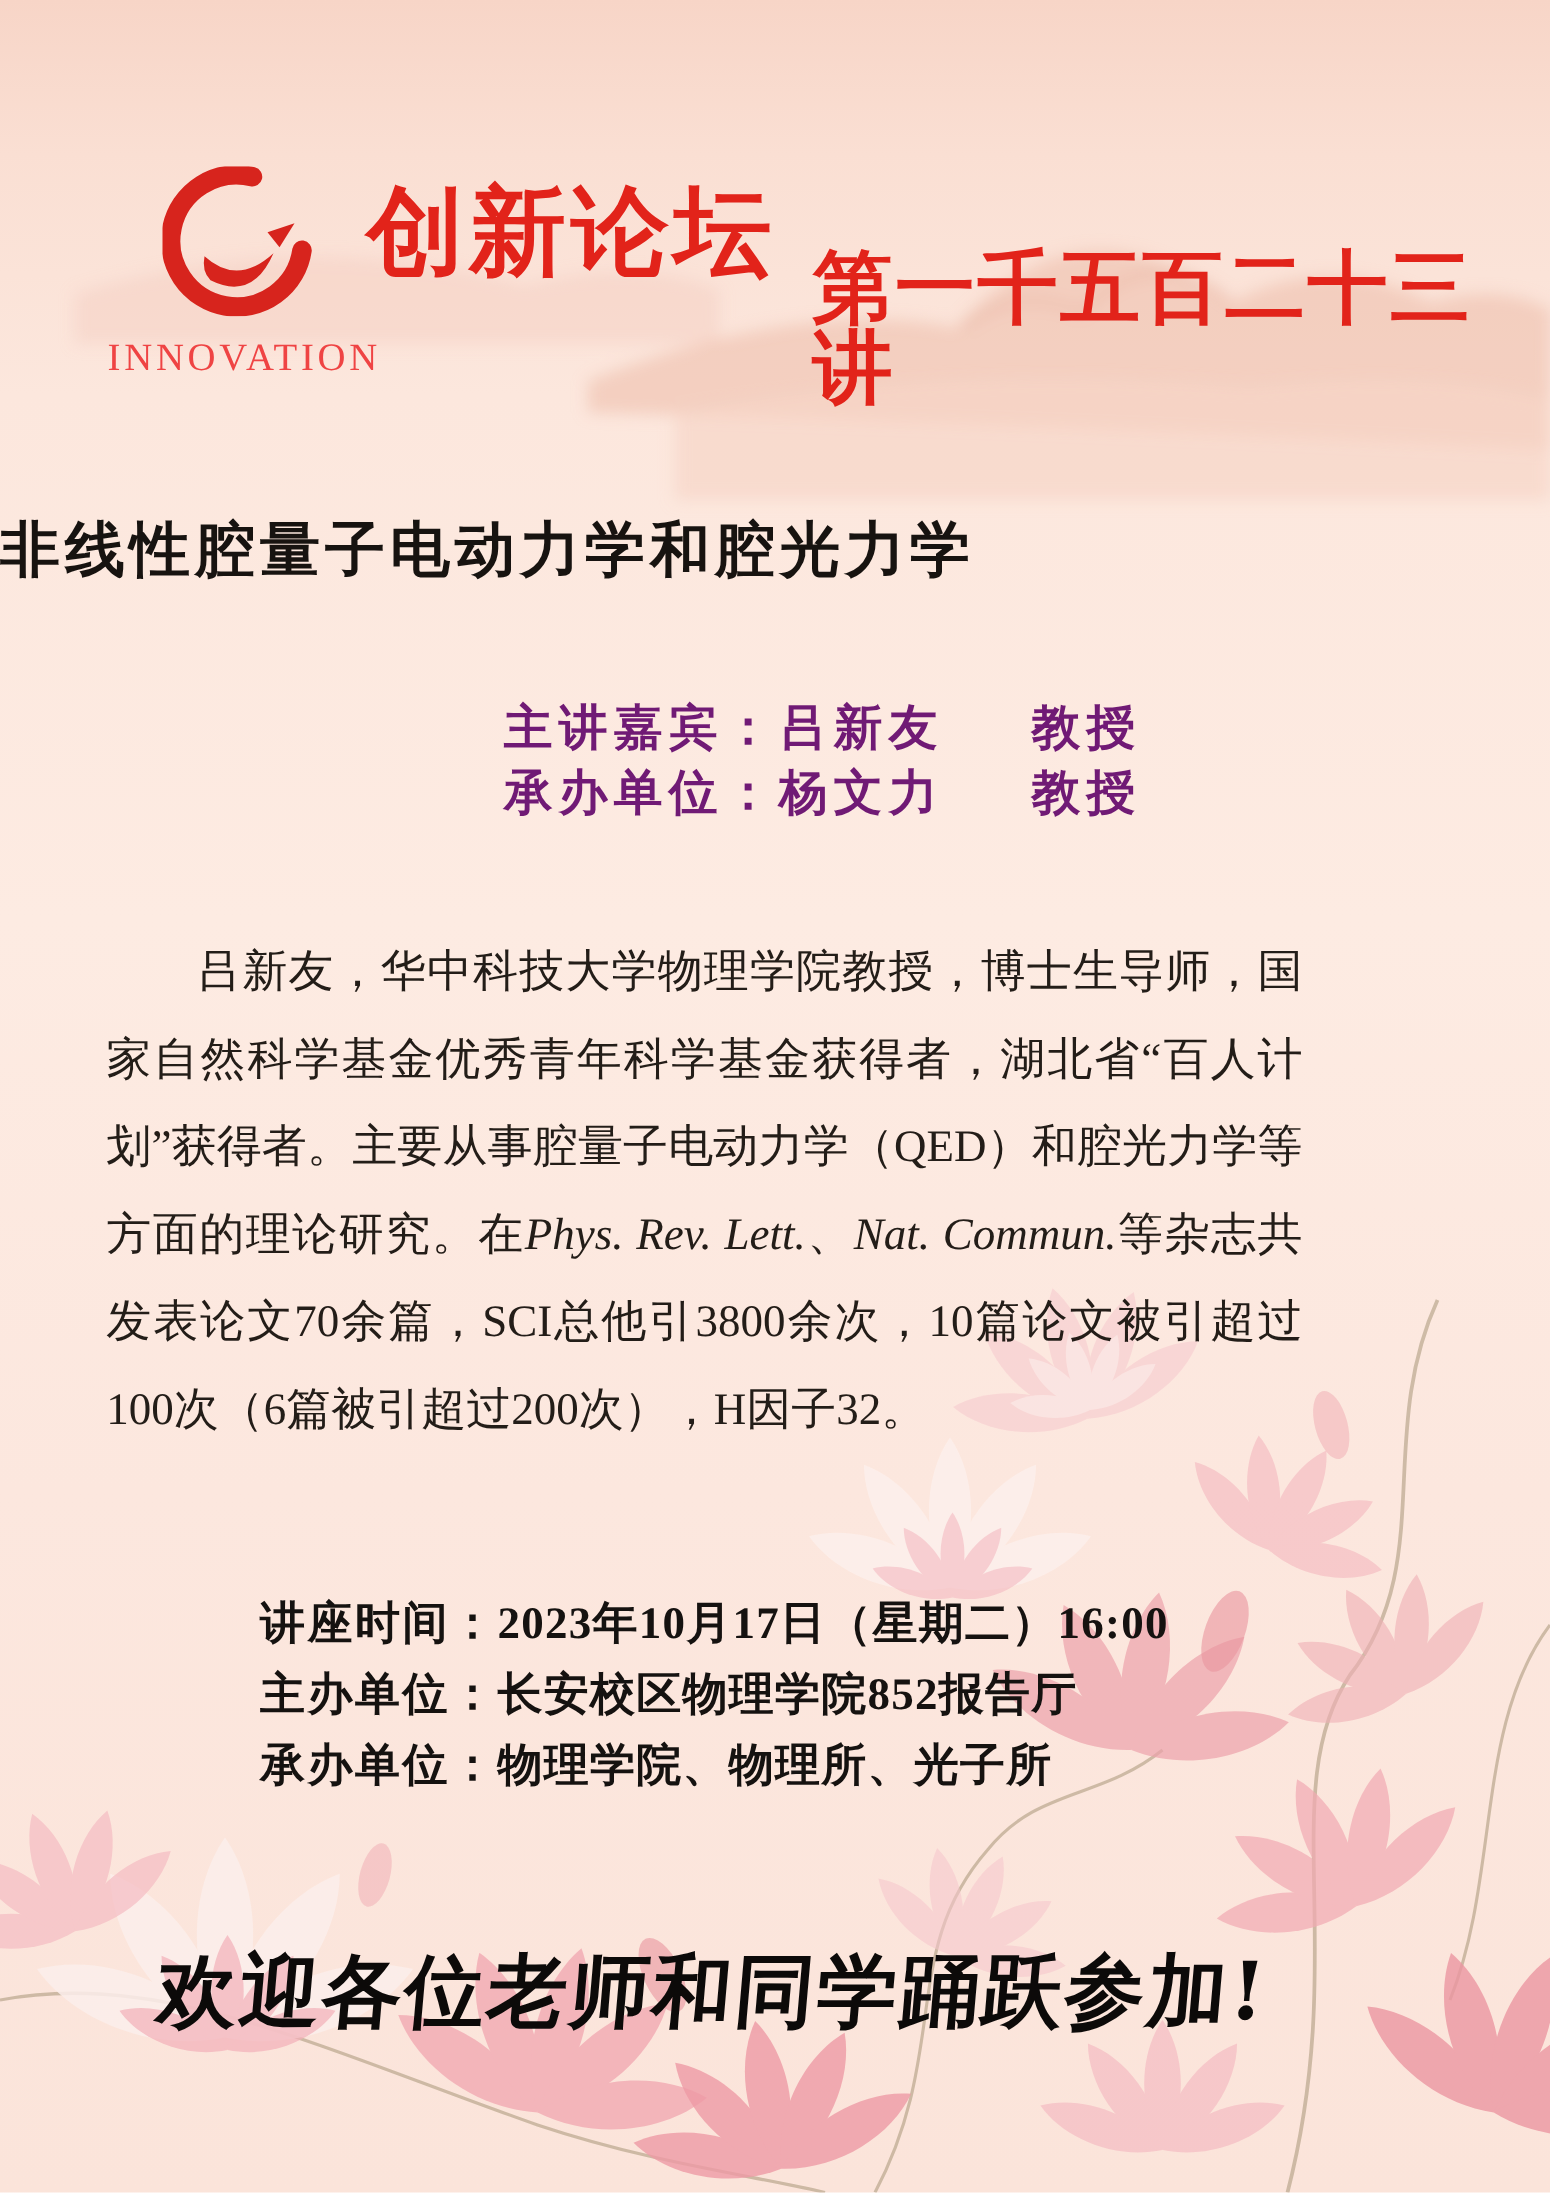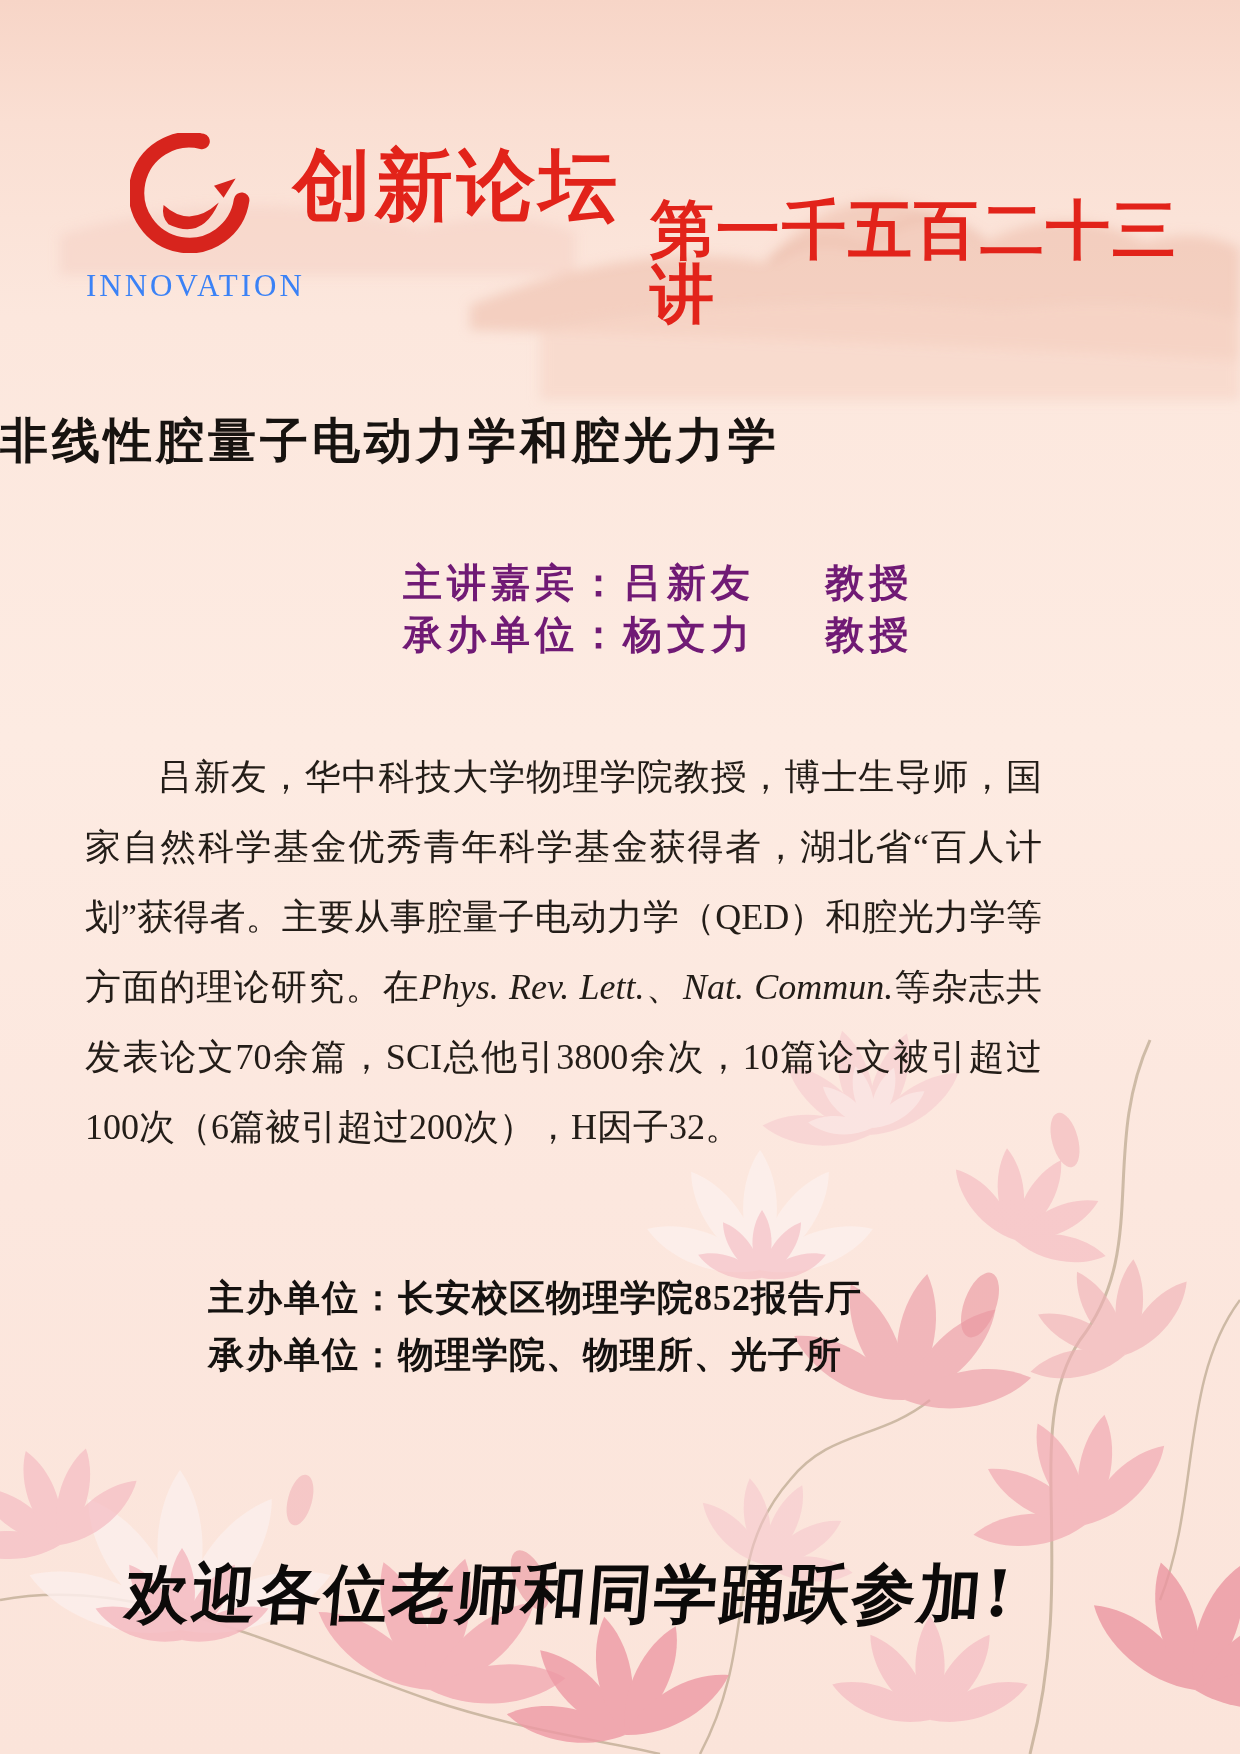--- a/index.html
+++ b/index.html
@@ -6,21 +6,21 @@
   body{
     width:1240px;height:1754px;position:relative;overflow:hidden;
     font-family:"Liberation Serif","DejaVu Serif",serif;
     background:linear-gradient(180deg,#f7d5c7 0%,#fadfd3 7%,#fce7dd 18%,#fdebe2 42%,#fce7de 68%,#fbe4da 100%);
   }
   .abs{position:absolute;}
   
   #bg-art{left:0;top:0;width:1240px;height:1754px;pointer-events:none;}
   
   .brand-text{
-    left:86px;top:270px;font-size:31px;letter-spacing:3px;color:#3b82f6;
+    left:86px;top:270px;font-size:31px;letter-spacing:3px;color:#ef4444;
     font-family:"Liberation Serif",serif;line-height:1;
   }
   .forum-title{
     left:293px;top:146px;font-size:78px;font-weight:bold;line-height:1;
     letter-spacing:4px;color:#e2231a;
     font-family:"Liberation Sans","DejaVu Sans",sans-serif;
   }
   .lecture-no{
     left:650px;top:170px;font-size:64px;font-weight:bold;line-height:1;
     letter-spacing:2px;color:#e2231a;
@@ -135,20 +135,23 @@
 </div>
 
 <div class="abs person-line" style="top:612px">
   <span>承办单位：</span><span>杨文力</span><span class="ptitle">教授</span>
 </div>
 
 <p class="abs bio"><span>吕新友，华中科技大学物理学院教授，博士生导师，国家自然科学基金优秀青年科学基金获得者，湖北省“百人计划”获得者。主要从事腔量子电动力学（QED）和腔光力学等方面的理论研究。在</span><span class="it">Phys. Rev. Lett.</span><span>、</span><span class="it">Nat. Commun.</span><span>等杂志共发表论文70余篇，SCI总他引3800余次，10篇论文被引超过100次（6篇被引超过200次），H因子32。</span></p>
 
 <div class="abs details">
   <div class="row">
+    <span class="dlabel">讲座时间：</span><span class="dvalue">2023年10月17日（星期二）16:00</span>
+  </div>
+  <div class="row">
     <span class="dlabel">主办单位：</span><span class="dvalue">长安校区物理学院852报告厅</span>
   </div>
   <div class="row">
     <span class="dlabel">承办单位：</span><span class="dvalue">物理学院、物理所、光子所</span>
   </div>
 </div>
 
 <div class="abs footer-call">欢迎各位老师和同学踊跃参加!</div>
 
 </body></html>

